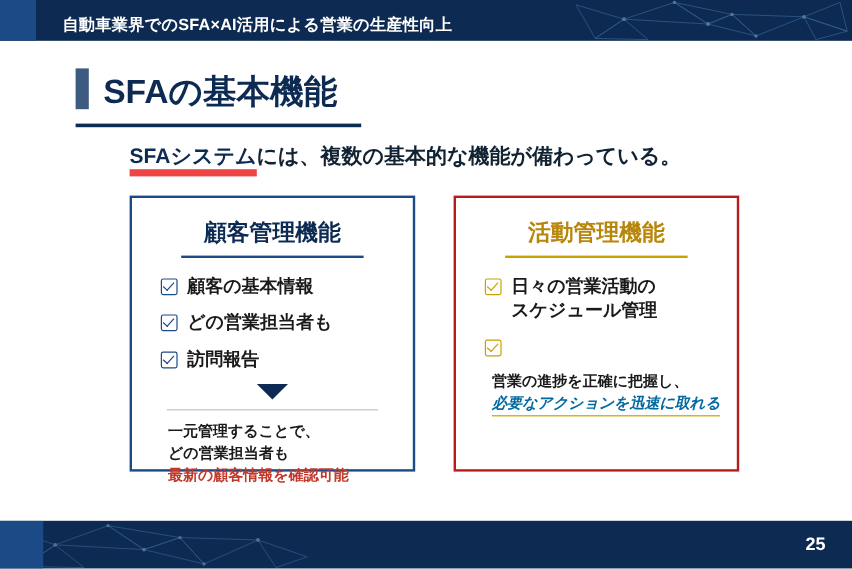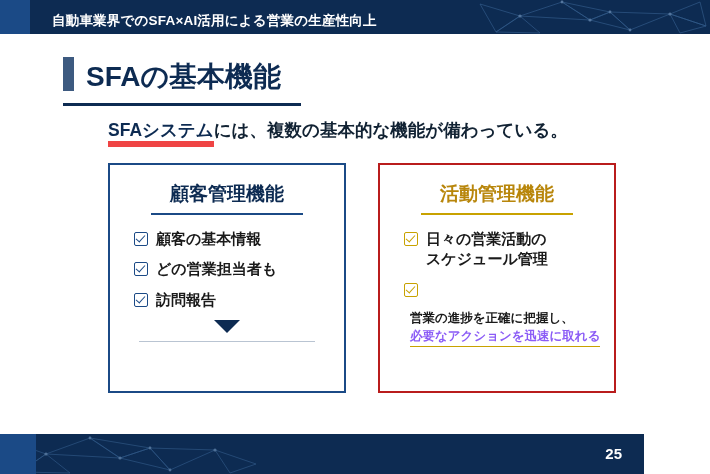--- a/index.html
+++ b/index.html
@@ -56,21 +56,21 @@
     color: #ffffff;
     letter-spacing: 0.2px;
     white-space: nowrap;
   }
 
   
   .footer {
     position: absolute;
     left: 0;
     bottom: 0;
-    width: 644px;
+    width: 710px;
     height: 40px;
     background: #0d2b52;
     overflow: hidden;
   }
   .footer-deco {
     position: absolute;
     left: 0;
     bottom: 0;
     width: 260px;
     height: 40px;
@@ -239,22 +239,23 @@
     margin-top: 8px;
     padding-left: 30px;
   }
   .card-right .note {
     margin-top: 12px;
   }
   .note .em {
     color: #c0392b;
   }
   .note .em-ul {
-    color: #8b5cf6;
+    color: #0369a1;
     border-bottom: 1.5px solid #c8a200;
+    font-style: italic;
   }
 </style>
 </head>
 <body>
 
 <div class="slide">
 
   <div class="header">
     <svg class="header-deco" viewBox="0 0 240 34" preserveAspectRatio="none">
       <g stroke="#4f7fb5" stroke-width="0.7" fill="none">
@@ -302,20 +303,25 @@
         <span class="chk"></span>
         <span>どの営業担当者も</span>
       </li>
       <li class="item">
         <span class="chk"></span>
         <span>訪問報告</span>
       </li>
     </ul>
     <div class="arrow-down"></div>
     <div class="divider-line"></div>
+    <div class="note">
+      <div>一元管理することで、</div>
+      <div>どの営業担当者も</div>
+      <div class="em">最新の顧客情報を確認可能</div>
+    </div>
   </div>
 
   <div class="card card-right">
     <div class="card-title">活動管理機能</div>
     <div class="card-title-rule"></div>
     <ul class="items">
       <li class="item">
         <span class="chk"></span>
         <span style="white-space: pre-line;">日々の営業活動の
 スケジュール管理</span>

